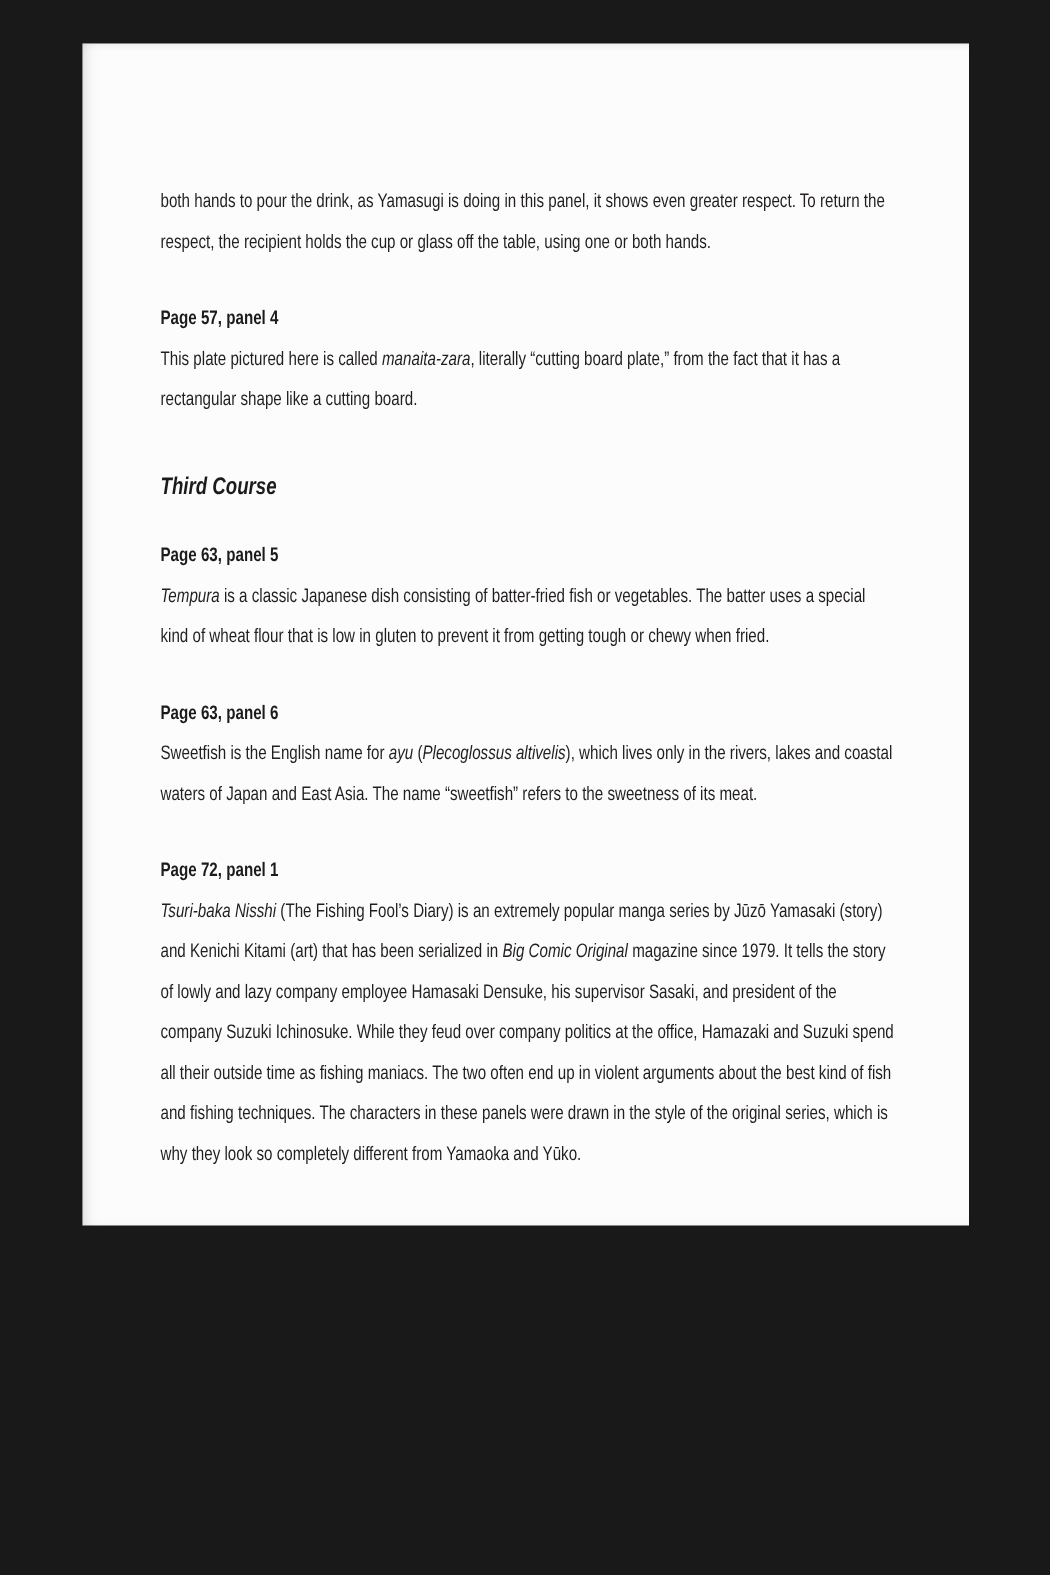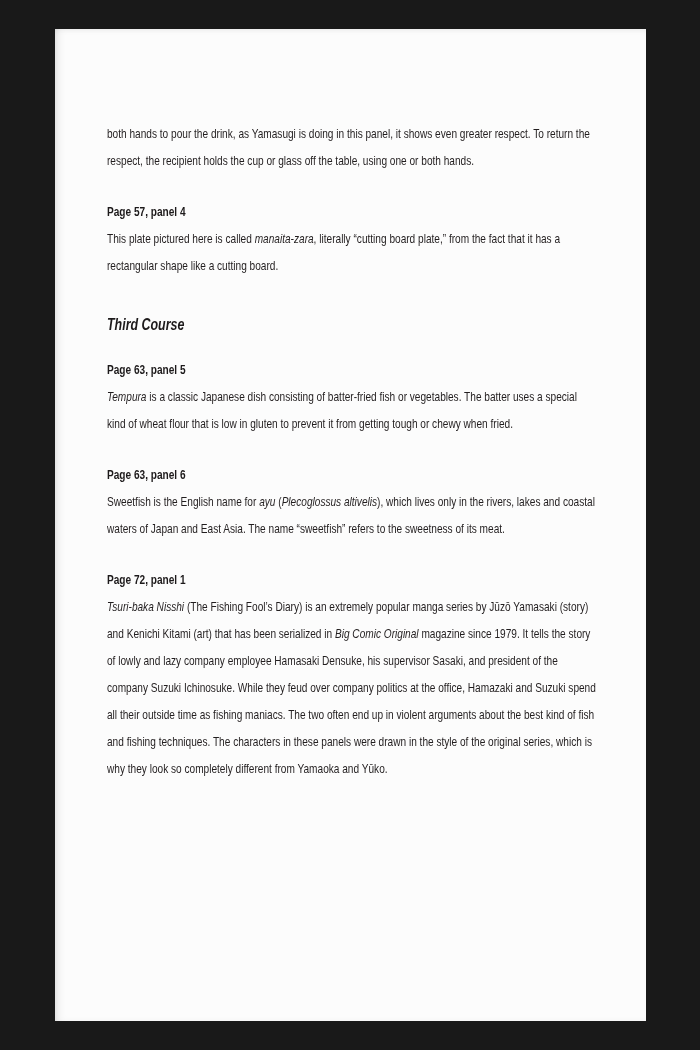--- a/index.html
+++ b/index.html
@@ -8,21 +8,21 @@
     background: #191919;
     font-family: "Liberation Sans", sans-serif;
     position: relative;
     overflow: hidden;
   }
   .paper {
     position: absolute;
     left: 55px;
     top: 29px;
     width: 591px;
-    height: 992px;
+    height: 788px;
     background: #fcfcfc;
     box-shadow: inset 6px 0 12px -8px rgba(0,0,0,0.25), inset 0 4px 8px -6px rgba(0,0,0,0.12);
   }
   .text-col {
     position: absolute;
     left: 52px;
     top: 91px;
     width: 632px;
     transform: scaleX(0.777);
     transform-origin: top left;

